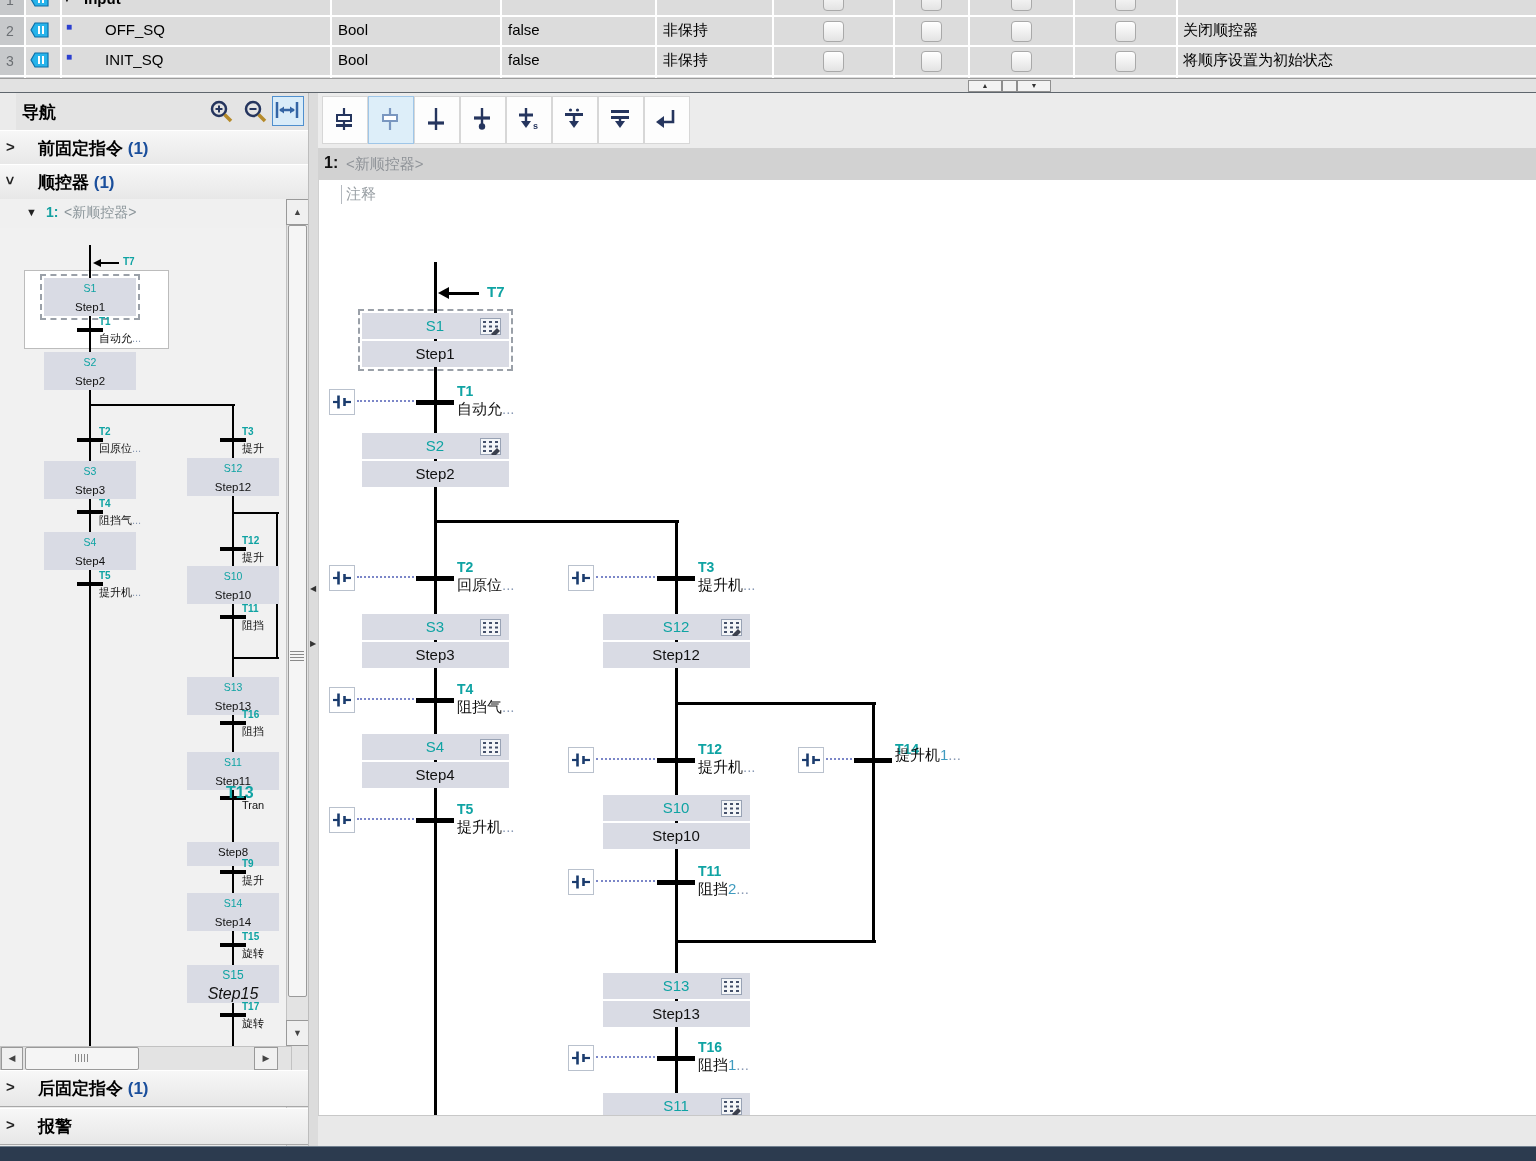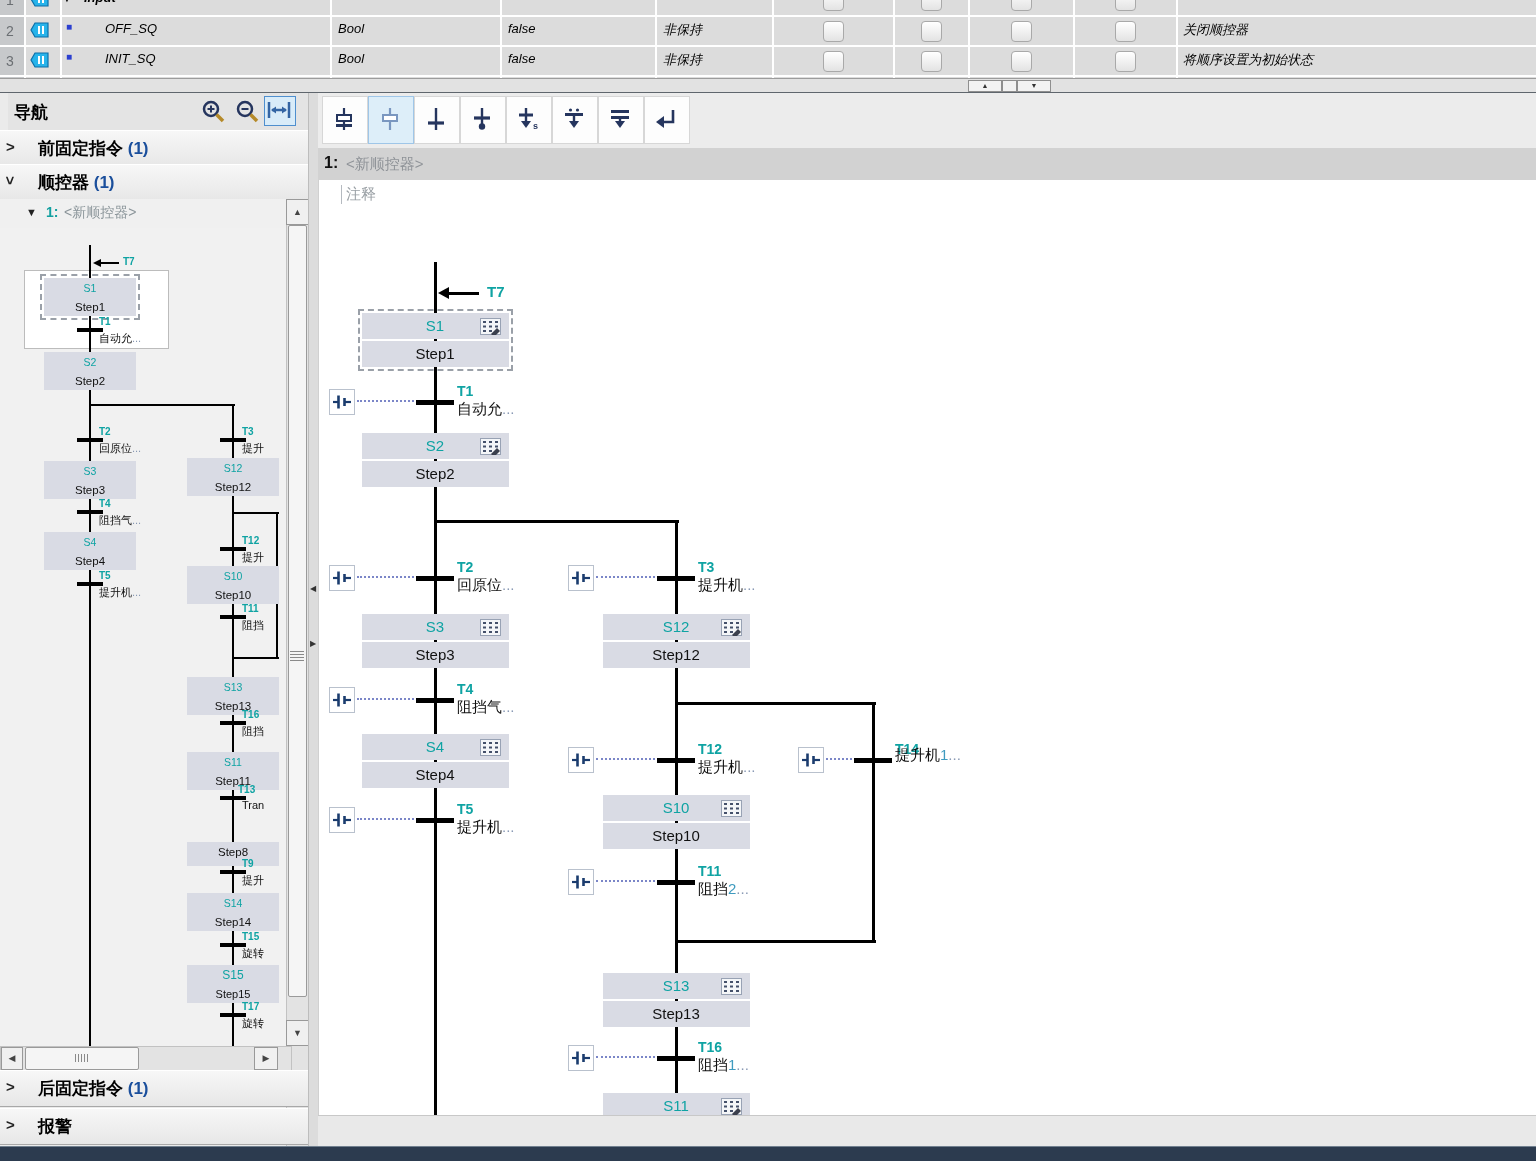--- a/index.html
+++ b/index.html
@@ -5,31 +5,31 @@
   html,body{margin:0;padding:0;}
   #app{position:relative;width:1536px;height:1161px;background:#ececec;overflow:hidden;
        font-family:"Liberation Sans","DejaVu Sans",sans-serif;color:#000;}
   .abs{position:absolute;}
   
   #vartable{left:0;top:0;width:1536px;height:78px;background:#dcdcdc;}
   .vt-gutter{left:0;top:0;width:24px;height:78px;background:#c7c9cb;border-right:1px solid #fff;}
   .vt-rowsep{left:0;width:1536px;height:2px;background:#fff;}
   .vt-colsep{top:0;width:2px;height:78px;background:#fff;}
   .vt-num{color:#6b6f73;font-size:14px;}
-  .vt-cell{font-size:13px;white-space:nowrap;font-style:italic;}
+  .vt-cell{font-size:15px;white-space:nowrap;}
   .checkbox{width:19px;height:19px;border:1px solid #a9a9a9;border-radius:4px;
             background:linear-gradient(#ffffff,#e3e3e3);box-shadow:inset 0 1px 0 #fff;}
   
   #topsplit{left:0;top:78px;width:1536px;height:13px;background:#e2e2e2;
             border-top:1px solid #9c9c9c;border-bottom:2px solid #5f666d;}
   .split-btn{top:80px;height:10px;background:#f2f2f2;border:1px solid #8f8f8f;
              font-size:7px;line-height:9px;text-align:center;color:#333;}
   
   #nav{left:0;top:93px;width:308px;height:1053px;background:#ebebeb;}
-  #nav-header{left:8px;top:0;width:308px;height:37px;background:#e4e4e4;border-bottom:1px solid #b9b9b9;}
+  #nav-header{left:16px;top:0;width:308px;height:37px;background:#e4e4e4;border-bottom:1px solid #b9b9b9;}
   #nav-title{left:6px;top:8px;font-size:17px;font-weight:bold;}
   .nav-section{left:0;width:308px;height:35px;background:linear-gradient(#f7f7f7,#e7e7e7);
                border-bottom:1px solid #a8a8a8;border-top:1px solid #ffffff;}
   .nav-chevron{left:6px;top:7px;font-size:15px;font-weight:bold;color:#222;}
   .nav-chevron.down{transform:rotate(90deg);transform-origin:center;}
   .nav-sec-label{left:38px;top:6px;font-size:17px;font-weight:bold;}
   .nav-count{color:#1b4f9c;font-weight:bold;font-size:17px;}
   #nav-tree{left:0;top:106px;width:286px;height:29px;background:#f0f0f0;border-bottom:1px solid #d9d9d9;}
   #overview{left:0;top:135px;width:286px;height:818px;background:#f1f1f1;overflow:hidden;}
   
@@ -219,21 +219,21 @@
         <div style="position: absolute; left: 187px; top: 595px; width: 92px; height: 38px;">
           <div class="step-row" style="position: absolute; top: 0px; height: 19px; margin-top: 24px;"><span class="step-id" style="line-height: 19px; font-size: 10.5px;">S8</span></div>
           <div class="step-row" style="position: absolute; top: 19px; height: 19px;"><span class="step-name" style="line-height: 19px; font-size: 11.5px;">Step8</span></div>
         </div>
         <div style="position: absolute; left: 187px; top: 665px; width: 92px; height: 38px;">
           <div class="step-row" style="position: absolute; top: 0px; height: 19px;"><span class="step-id" style="line-height: 19px; font-size: 10.5px;">S14</span></div>
           <div class="step-row" style="position: absolute; top: 19px; height: 19px;"><span class="step-name" style="line-height: 19px; font-size: 11.5px;">Step14</span></div>
         </div>
         <div style="position: absolute; left: 187px; top: 737px; width: 92px; height: 38px;">
           <div class="step-row" style="position: absolute; top: 0px; height: 19px;"><span class="step-id" style="line-height: 19px; font-size: 12px;">S15</span></div>
-          <div class="step-row" style="position: absolute; top: 19px; height: 19px;"><span class="step-name" style="line-height: 19px; font-size: 11px;">Step15</span></div>
+          <div class="step-row" style="position: absolute; top: 19px; height: 19px;"><span class="step-name" style="line-height: 19px; font-size: 16px; font-style: italic;">Step15</span></div>
         </div>
         <div class="ln" style="position: absolute; left: 77px; top: 100px; width: 26px; height: 4px;"></div>
         <div class="t-id" style="position: absolute; left: 99px; top: 88px; font-size: 10px;">T1</div>
         <div class="t-text" style="position: absolute; left: 99px; top: 103px; font-size: 11px;"><span>自动允</span><span class="t-dots">...</span></div>
         <div class="ln" style="position: absolute; left: 77px; top: 210px; width: 26px; height: 4px;"></div>
         <div class="t-id" style="position: absolute; left: 99px; top: 198px; font-size: 10px;">T2</div>
         <div class="t-text" style="position: absolute; left: 99px; top: 213px; font-size: 11px;"><span>回原位</span><span class="t-dots">...</span></div>
         <div class="ln" style="position: absolute; left: 77px; top: 282px; width: 26px; height: 4px;"></div>
         <div class="t-id" style="position: absolute; left: 99px; top: 270px; font-size: 10px;">T4</div>
         <div class="t-text" style="position: absolute; left: 99px; top: 285px; font-size: 11px;"><span>阻挡气</span><span class="t-dots">...</span></div>
@@ -246,21 +246,21 @@
         <div class="ln" style="position: absolute; left: 220px; top: 319px; width: 26px; height: 4px;"></div>
         <div class="t-id" style="position: absolute; left: 242px; top: 307px; font-size: 10px;">T12</div>
         <div class="t-text" style="position: absolute; left: 242px; top: 322px; font-size: 11px;"><span>提升</span></div>
         <div class="ln" style="position: absolute; left: 220px; top: 387px; width: 26px; height: 4px;"></div>
         <div class="t-id" style="position: absolute; left: 242px; top: 375px; font-size: 10px;">T11</div>
         <div class="t-text" style="position: absolute; left: 242px; top: 390px; font-size: 11px;"><span>阻挡</span></div>
         <div class="ln" style="position: absolute; left: 220px; top: 493px; width: 26px; height: 4px;"></div>
         <div class="t-id" style="position: absolute; left: 242px; top: 481px; font-size: 10px;">T16</div>
         <div class="t-text" style="position: absolute; left: 242px; top: 496px; font-size: 11px;"><span>阻挡</span></div>
         <div class="ln" style="position: absolute; left: 220px; top: 568px; width: 26px; height: 4px;"></div>
-        <div class="t-id" style="position: absolute; left: 238px; top: 556px; font-size: 10px;">T13</div>
+        <div class="t-id" style="position: absolute; left: 226px; top: 556px; font-size: 16px;">T13</div>
         <div class="t-text" style="position: absolute; left: 242px; top: 571px; font-size: 11px;"><span>Tran</span></div>
         <div class="ln" style="position: absolute; left: 220px; top: 642px; width: 26px; height: 4px;"></div>
         <div class="t-id" style="position: absolute; left: 242px; top: 630px; font-size: 10px;">T9</div>
         <div class="t-text" style="position: absolute; left: 242px; top: 645px; font-size: 11px;"><span>提升</span></div>
         <div class="ln" style="position: absolute; left: 220px; top: 715px; width: 26px; height: 4px;"></div>
         <div class="t-id" style="position: absolute; left: 242px; top: 703px; font-size: 10px;">T15</div>
         <div class="t-text" style="position: absolute; left: 242px; top: 718px; font-size: 11px;"><span>旋转</span></div>
         <div class="ln" style="position: absolute; left: 220px; top: 785px; width: 26px; height: 4px;"></div>
         <div class="t-id" style="position: absolute; left: 242px; top: 773px; font-size: 10px;">T17</div>
         <div class="t-text" style="position: absolute; left: 242px; top: 788px; font-size: 11px;"><span>旋转</span></div>

